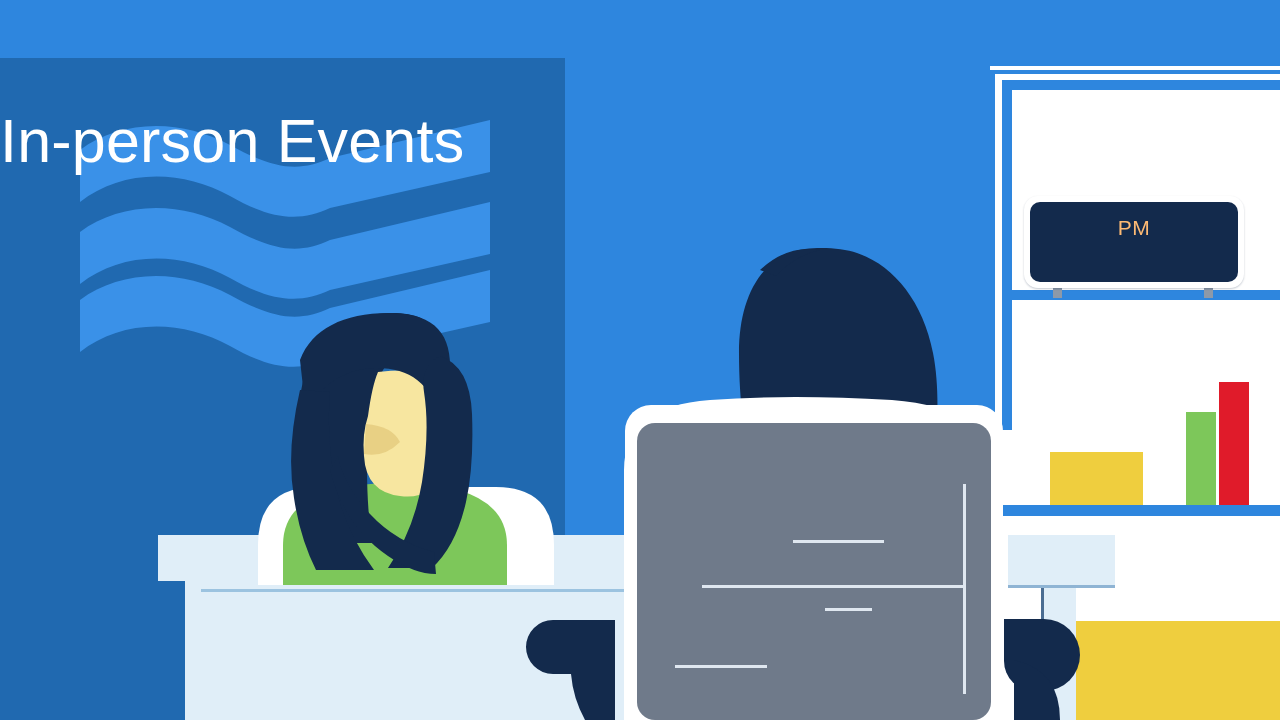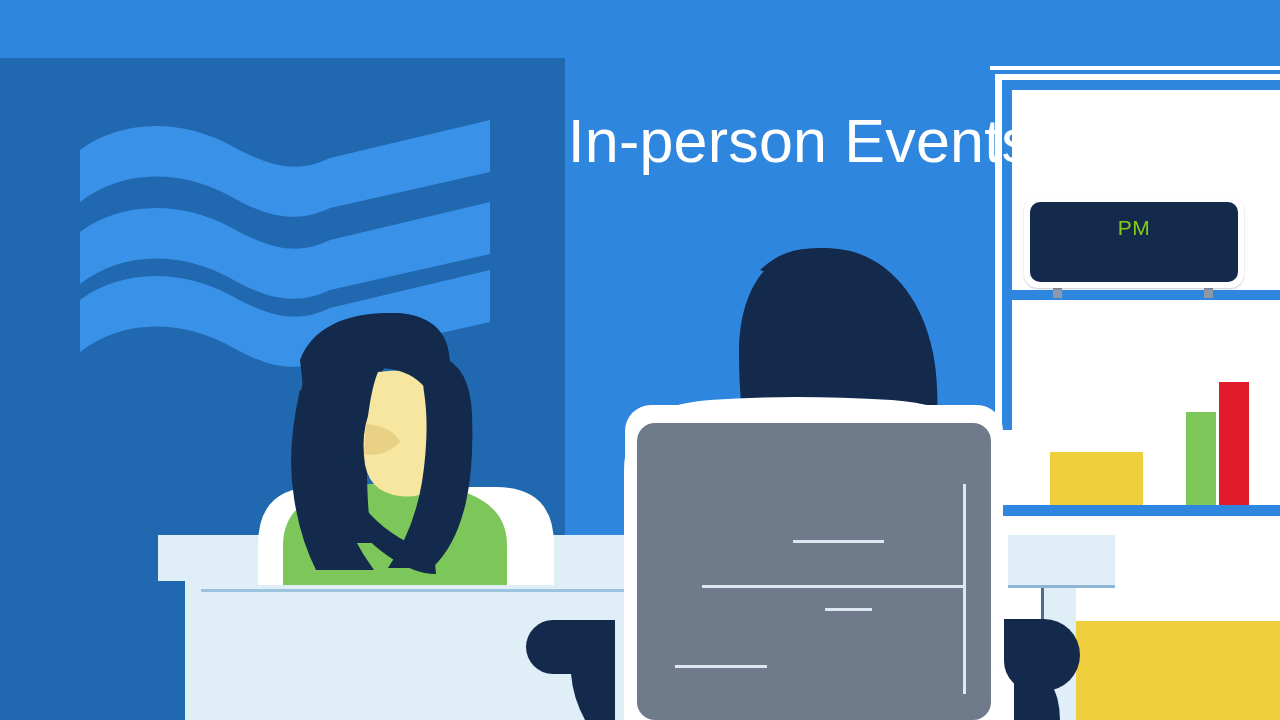--- a/index.html
+++ b/index.html
@@ -23,21 +23,21 @@
     left: 0;
     width: 1280px;
     height: 720px;
     display: block;
   }
   .title-wrap {
     position: absolute;
     left: 0;
     top: 108px;
     width: 1032px;
-    text-align: right;
+    text-align: left;
     pointer-events: none;
   }
   .title-text {
     display: inline-block;
     color: #ffffff;
     font-size: 61px;
     font-weight: 400;
     letter-spacing: 0.2px;
     line-height: 1.1;
     font-family: "Liberation Sans", "DejaVu Sans", sans-serif;
@@ -69,21 +69,21 @@
     justify-content: center;
   }
   .clock-time {
     color: #ffffff;
     font-size: 42px;
     font-weight: 300;
     letter-spacing: 1px;
     font-family: "Liberation Sans", "DejaVu Sans", sans-serif;
   }
   .clock-meridiem {
-    color: #84cc16;
+    color: #fdba74;
     font-size: 21px;
     font-weight: 400;
     letter-spacing: 0.5px;
     align-self: flex-start;
     margin-top: 14px;
     font-family: "Liberation Sans", "DejaVu Sans", sans-serif;
   }
 </style>
 </head>
 <body>

